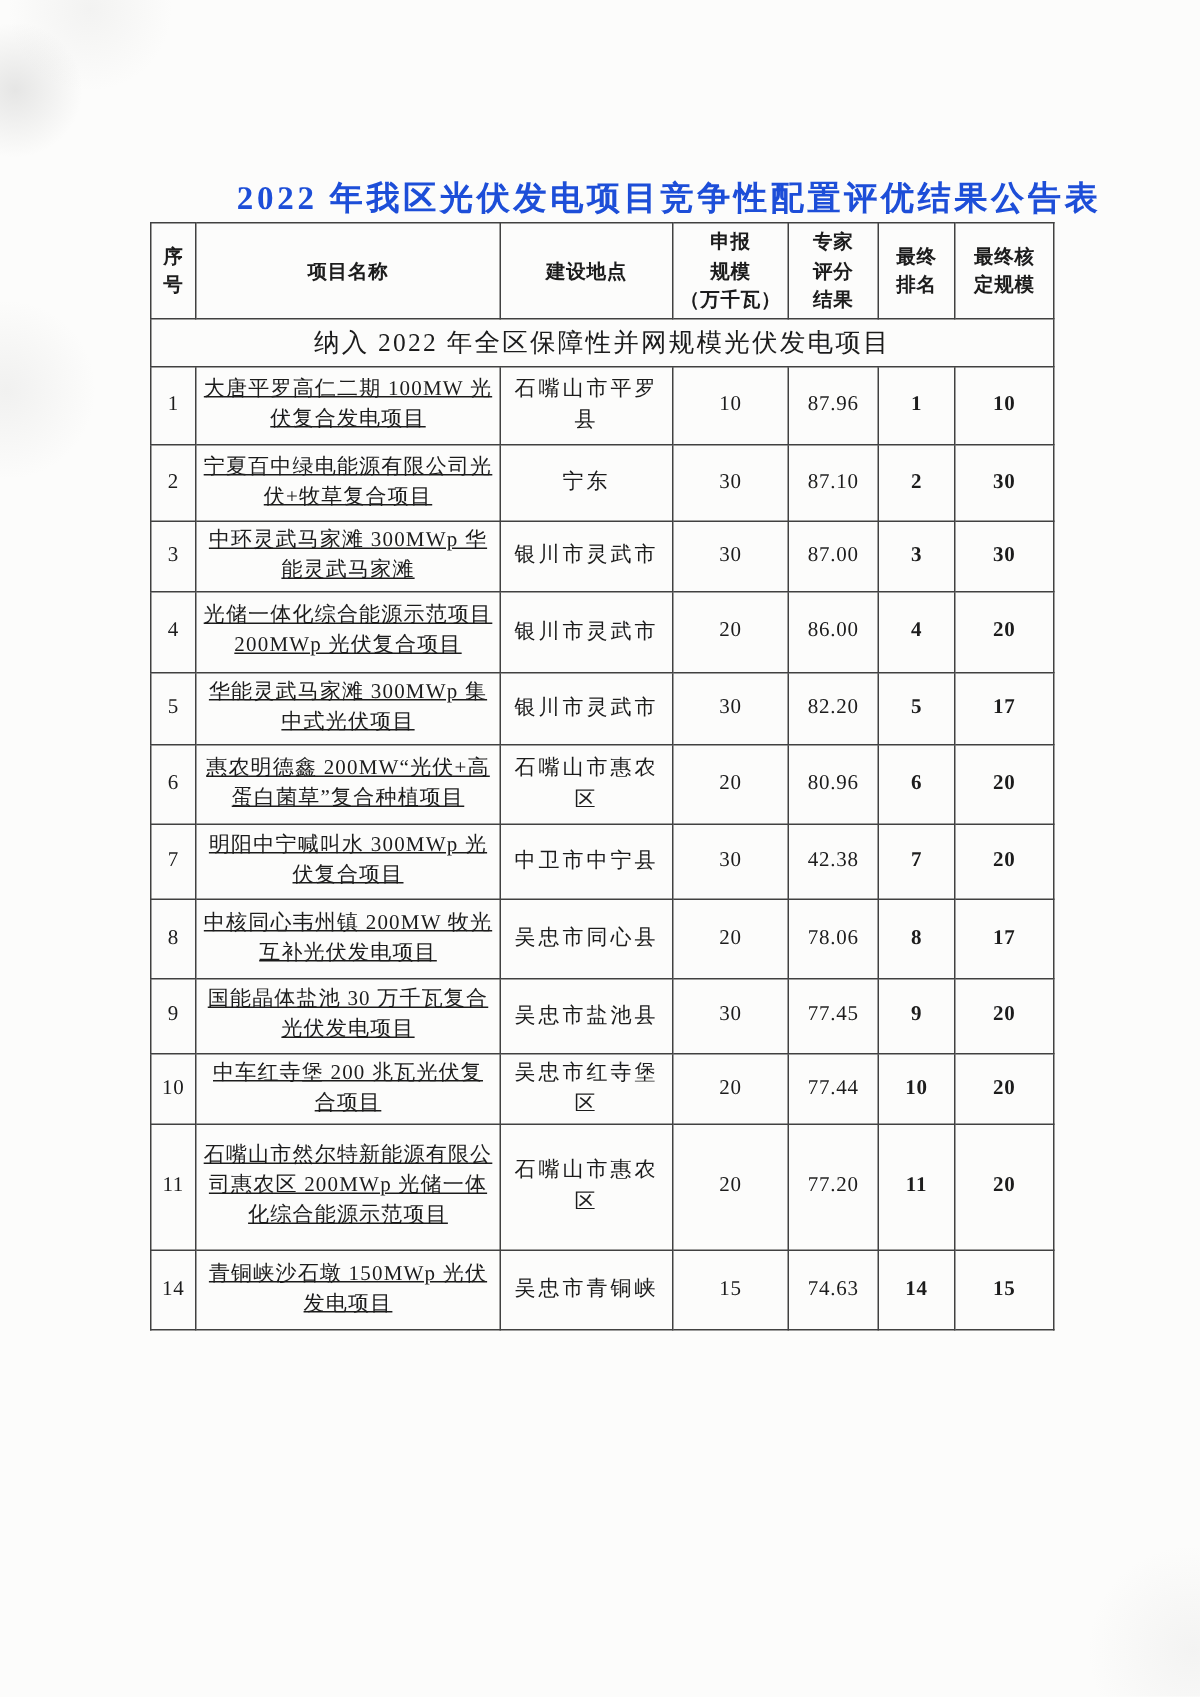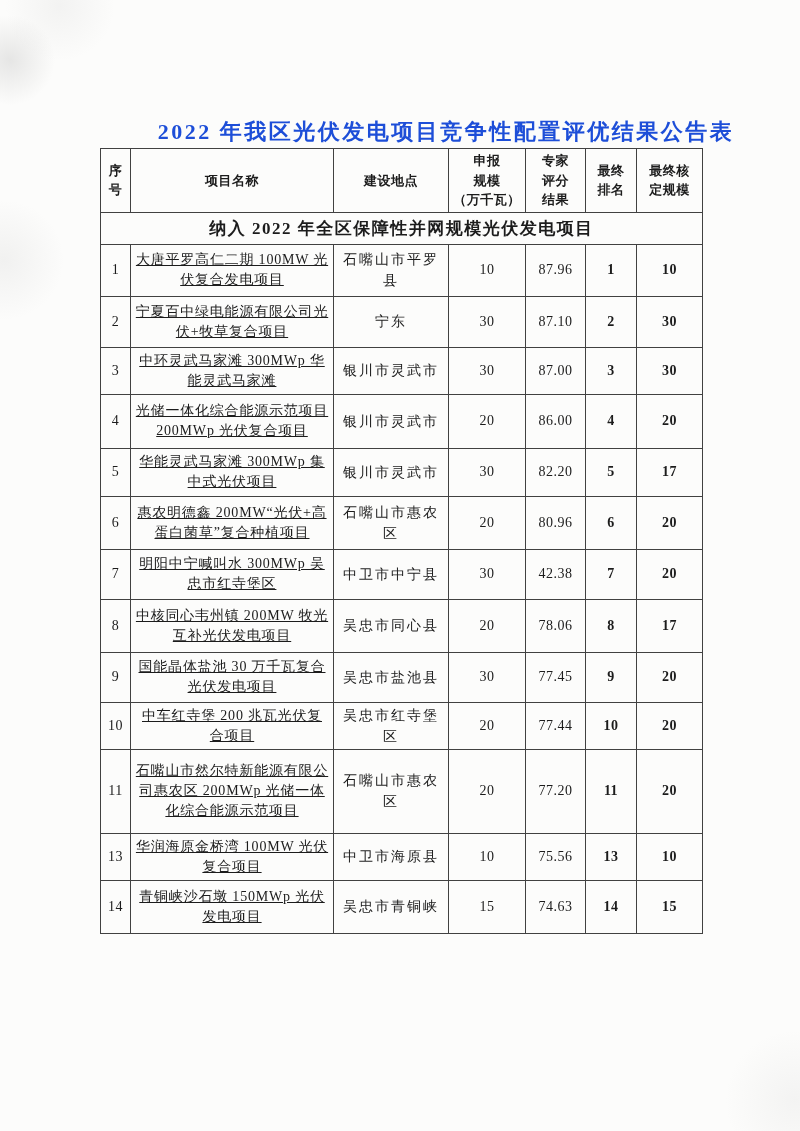--- a/index.html
+++ b/index.html
@@ -53,21 +53,21 @@
   table.results thead th {
     font-weight: bold;
     font-size: 13px;
     line-height: 1.5;
     letter-spacing: 0.5px;
     white-space: pre-line;
   }
   table.results tr.section-row { height: 32px; }
   table.results tr.section-row td {
     font-size: 17px;
-    font-weight: bold;
+    font-weight: normal;
     letter-spacing: 1.5px;
     margin-top: 20px;
   }
   table.results tbody td { font-size: 14px; }
   td.cell-project {
     line-height: 1.42;
     letter-spacing: 0.8px;
     padding: 2px 6px;
     text-decoration: underline;
   }
@@ -166,21 +166,21 @@
           <td class="cell-num">6</td>
           <td class="cell-project">惠农明德鑫 200MW“光伏+高蛋白菌草”复合种植项目</td>
           <td class="cell-location">石嘴山市惠农区</td>
           <td class="cell-num">20</td>
           <td class="cell-num">80.96</td>
           <td class="cell-num cell-bold">6</td>
           <td class="cell-num cell-bold">20</td>
         </tr>
         <tr style="height: 50px;">
           <td class="cell-num">7</td>
-          <td class="cell-project">明阳中宁喊叫水 300MWp 吴忠市红寺堡区</td>
+          <td class="cell-project">明阳中宁喊叫水 300MWp 光伏复合项目</td>
           <td class="cell-location">中卫市中宁县</td>
           <td class="cell-num">30</td>
           <td class="cell-num">42.38</td>
           <td class="cell-num cell-bold">7</td>
           <td class="cell-num cell-bold">20</td>
         </tr>
         <tr style="height: 53px;">
           <td class="cell-num">8</td>
           <td class="cell-project">中核同心韦州镇 200MW 牧光互补光伏发电项目</td>
           <td class="cell-location">吴忠市同心县</td>
@@ -208,29 +208,20 @@
           <td class="cell-num cell-bold">20</td>
         </tr>
         <tr style="height: 84px;">
           <td class="cell-num">11</td>
           <td class="cell-project">石嘴山市然尔特新能源有限公司惠农区 200MWp 光储一体化综合能源示范项目</td>
           <td class="cell-location">石嘴山市惠农区</td>
           <td class="cell-num">20</td>
           <td class="cell-num">77.20</td>
           <td class="cell-num cell-bold">11</td>
           <td class="cell-num cell-bold">20</td>
-        </tr>
-        <tr style="height: 47px;">
-          <td class="cell-num">13</td>
-          <td class="cell-project">华润海原金桥湾 100MW 光伏复合项目</td>
-          <td class="cell-location">中卫市海原县</td>
-          <td class="cell-num">10</td>
-          <td class="cell-num">75.56</td>
-          <td class="cell-num cell-bold">13</td>
-          <td class="cell-num cell-bold">10</td>
         </tr>
         <tr style="height: 53px; padding-left: 20px;">
           <td class="cell-num">14</td>
           <td class="cell-project">青铜峡沙石墩 150MWp 光伏发电项目</td>
           <td class="cell-location">吴忠市青铜峡</td>
           <td class="cell-num">15</td>
           <td class="cell-num">74.63</td>
           <td class="cell-num cell-bold">14</td>
           <td class="cell-num cell-bold">15</td>
         </tr>

